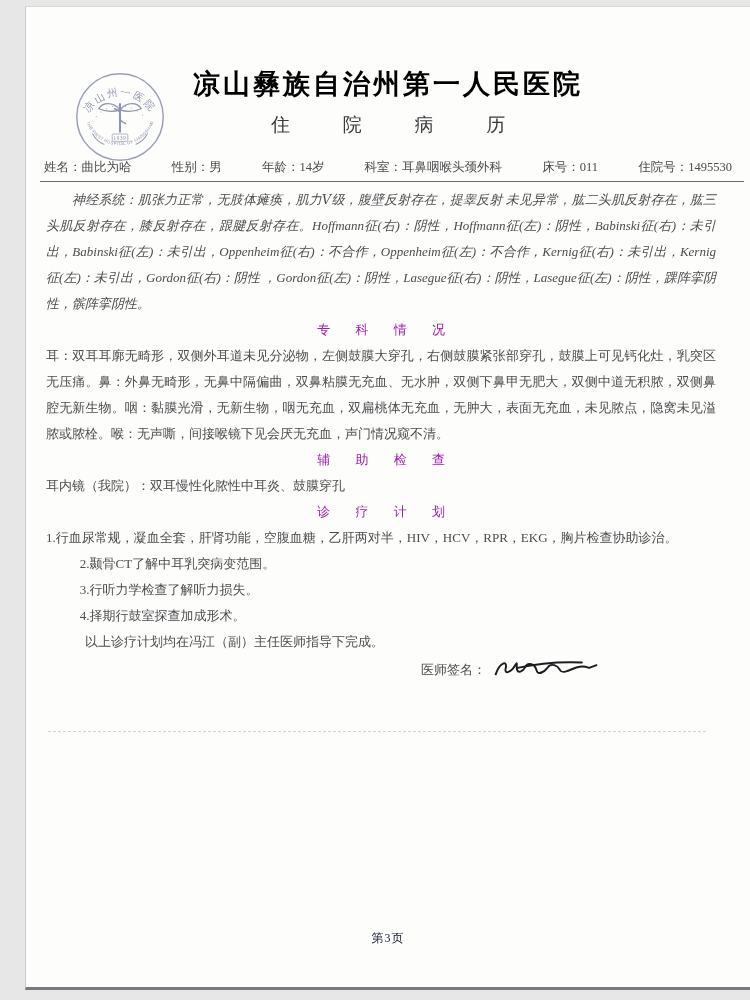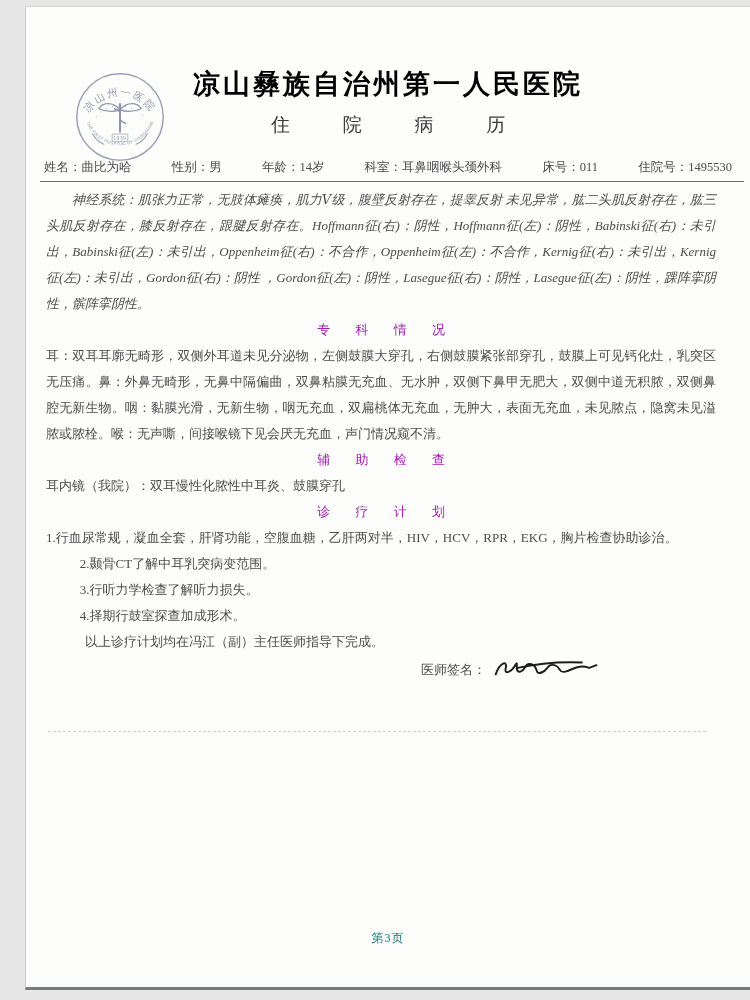--- a/index.html
+++ b/index.html
@@ -56,21 +56,21 @@
     margin-left:375px;margin-top:2px;height:30px;
     display:flex;align-items:flex-start;text-align:left;
   }
   .signature-svg{margin-left:6px;margin-top:-4px;}
   .dashed-divider{
     margin:44px 10px 0 2px;
     border-top:1px dashed #d2d2d4;height:0;
   }
   .page-footer{
     position:absolute;bottom:40px;left:0;right:0;
-    text-align:center;font-size:12px;color:#0f766e;
+    text-align:center;font-size:12px;color:#0f172a;
     letter-spacing:1px;
   }
   .seal{color:#8e94ab;}
 </style>
 </head>
 <body>
 
 <div class="paper">
 
   <div class="header">

